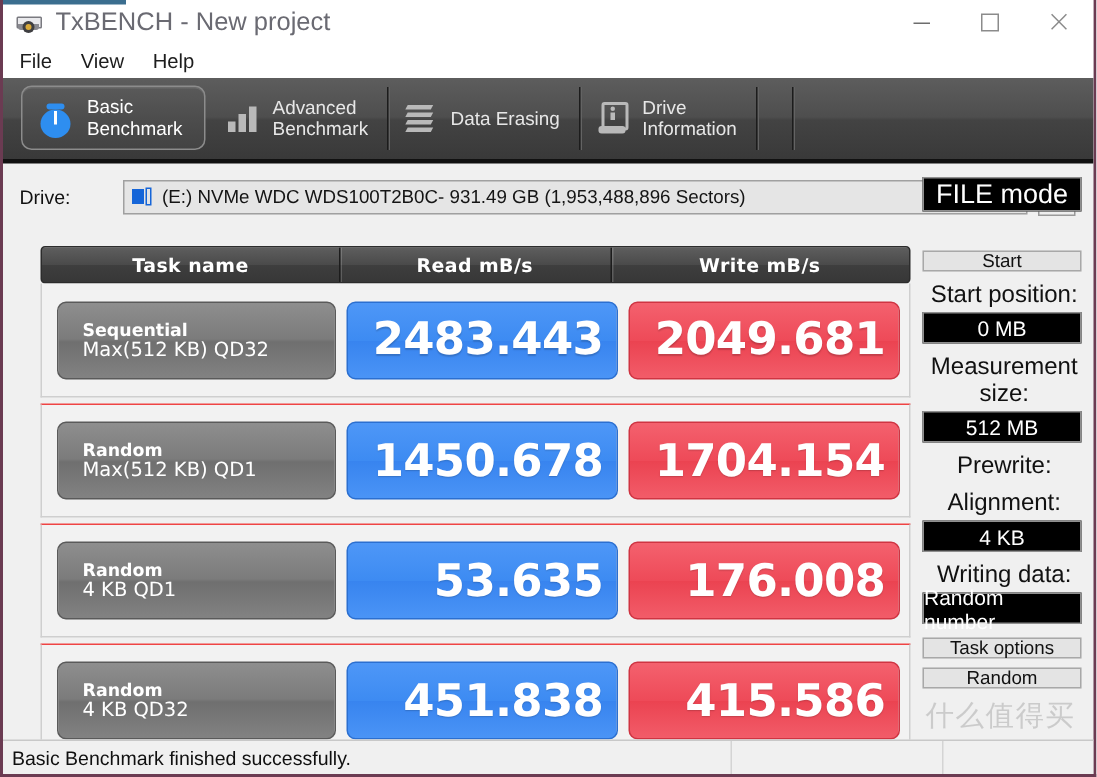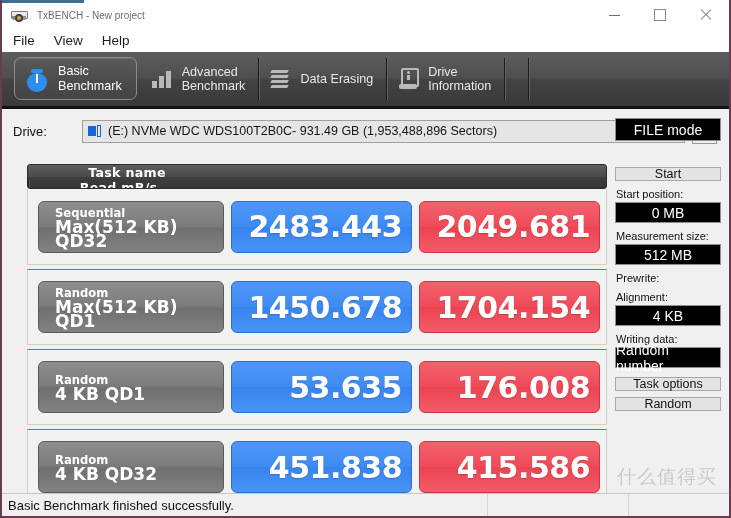--- a/index.html
+++ b/index.html
@@ -74,21 +74,21 @@
   }
   .app-icon .drv-dot2 {
     position: absolute;
     left: 6px; top: 9px;
     width: 4px; height: 4px;
     background: #d8a93a;
     border-radius: 50%;
   }
   .title-text {
     margin-left: 9px;
-    font-size: 10px;
+    font-size: 17px;
     color: #6a6a72;
     white-space: nowrap;
   }
   .win-ctrls {
     position: absolute;
     right: 0; top: 0;
     height: 30px;
     display: flex;
   }
   .win-btn {
@@ -376,21 +376,20 @@
     width: 580px;
   }
   .thead {
     display: flex;
     height: 25px;
     background: linear-gradient(to bottom, #5e5e5e 0%, #4a4a4a 50%, #3e3e3e 51%, #373737 100%);
     border: 1px solid #2c2c2c;
     border-radius: 3px;
     box-sizing: border-box;
     overflow: hidden;
-    flex-direction: column;
   }
   .th {
     display: flex;
     align-items: center;
     justify-content: center;
     color: #ffffff;
     font-size: 12.6px;
     font-weight: bold;
     font-family: "DejaVu Sans", sans-serif;
     letter-spacing: 0.3px;
@@ -436,22 +435,22 @@
     color: #ffffff;
     flex: 0 0 auto;
   }
   .task-l1 {
     font-size: 11.6px;
     font-weight: bold;
     font-family: "DejaVu Sans", sans-serif;
     line-height: 14px;
   }
   .task-l2 {
-    font-size: 17px;
-    font-weight: bold;
+    font-size: 13px;
+    font-weight: normal;
     font-family: "DejaVu Sans", sans-serif;
     line-height: 14px;
   }
 
   .val-cell {
     height: 52px;
     border-radius: 6px;
     box-sizing: border-box;
     display: flex;
     align-items: center;
@@ -481,43 +480,44 @@
     left: 613px;
     top: 118px;
     width: 108px;
   }
   .mode-btn {
     width: 106px;
     height: 23px;
     background: #000000;
     border: 1px solid #8f8f8f;
     color: #ffffff;
-    font-size: 14px;
+    font-size: 18px;
     display: flex;
     align-items: center;
     justify-content: center;
     box-sizing: border-box;
   }
   .gap-26 { height: 26px; }
   .gbtn {
     width: 106px;
     height: 14px;
     background: #e4e4e4;
     border: 1px solid #a8a8a8;
     color: #111111;
     font-size: 12.5px;
     display: flex;
     align-items: center;
     justify-content: center;
     box-sizing: border-box;
   }
   .fld-label {
-    font-size: 11px;
+    font-size: 16px;
     color: #111111;
     margin: 7px 0 2px 1px;
+    text-align: center;
   }
   .fld-box {
     width: 106px;
     height: 21px;
     background: #000000;
     border: 1px solid #8f8f8f;
     color: #ffffff;
     font-size: 14px;
     display: flex;
     align-items: center;

